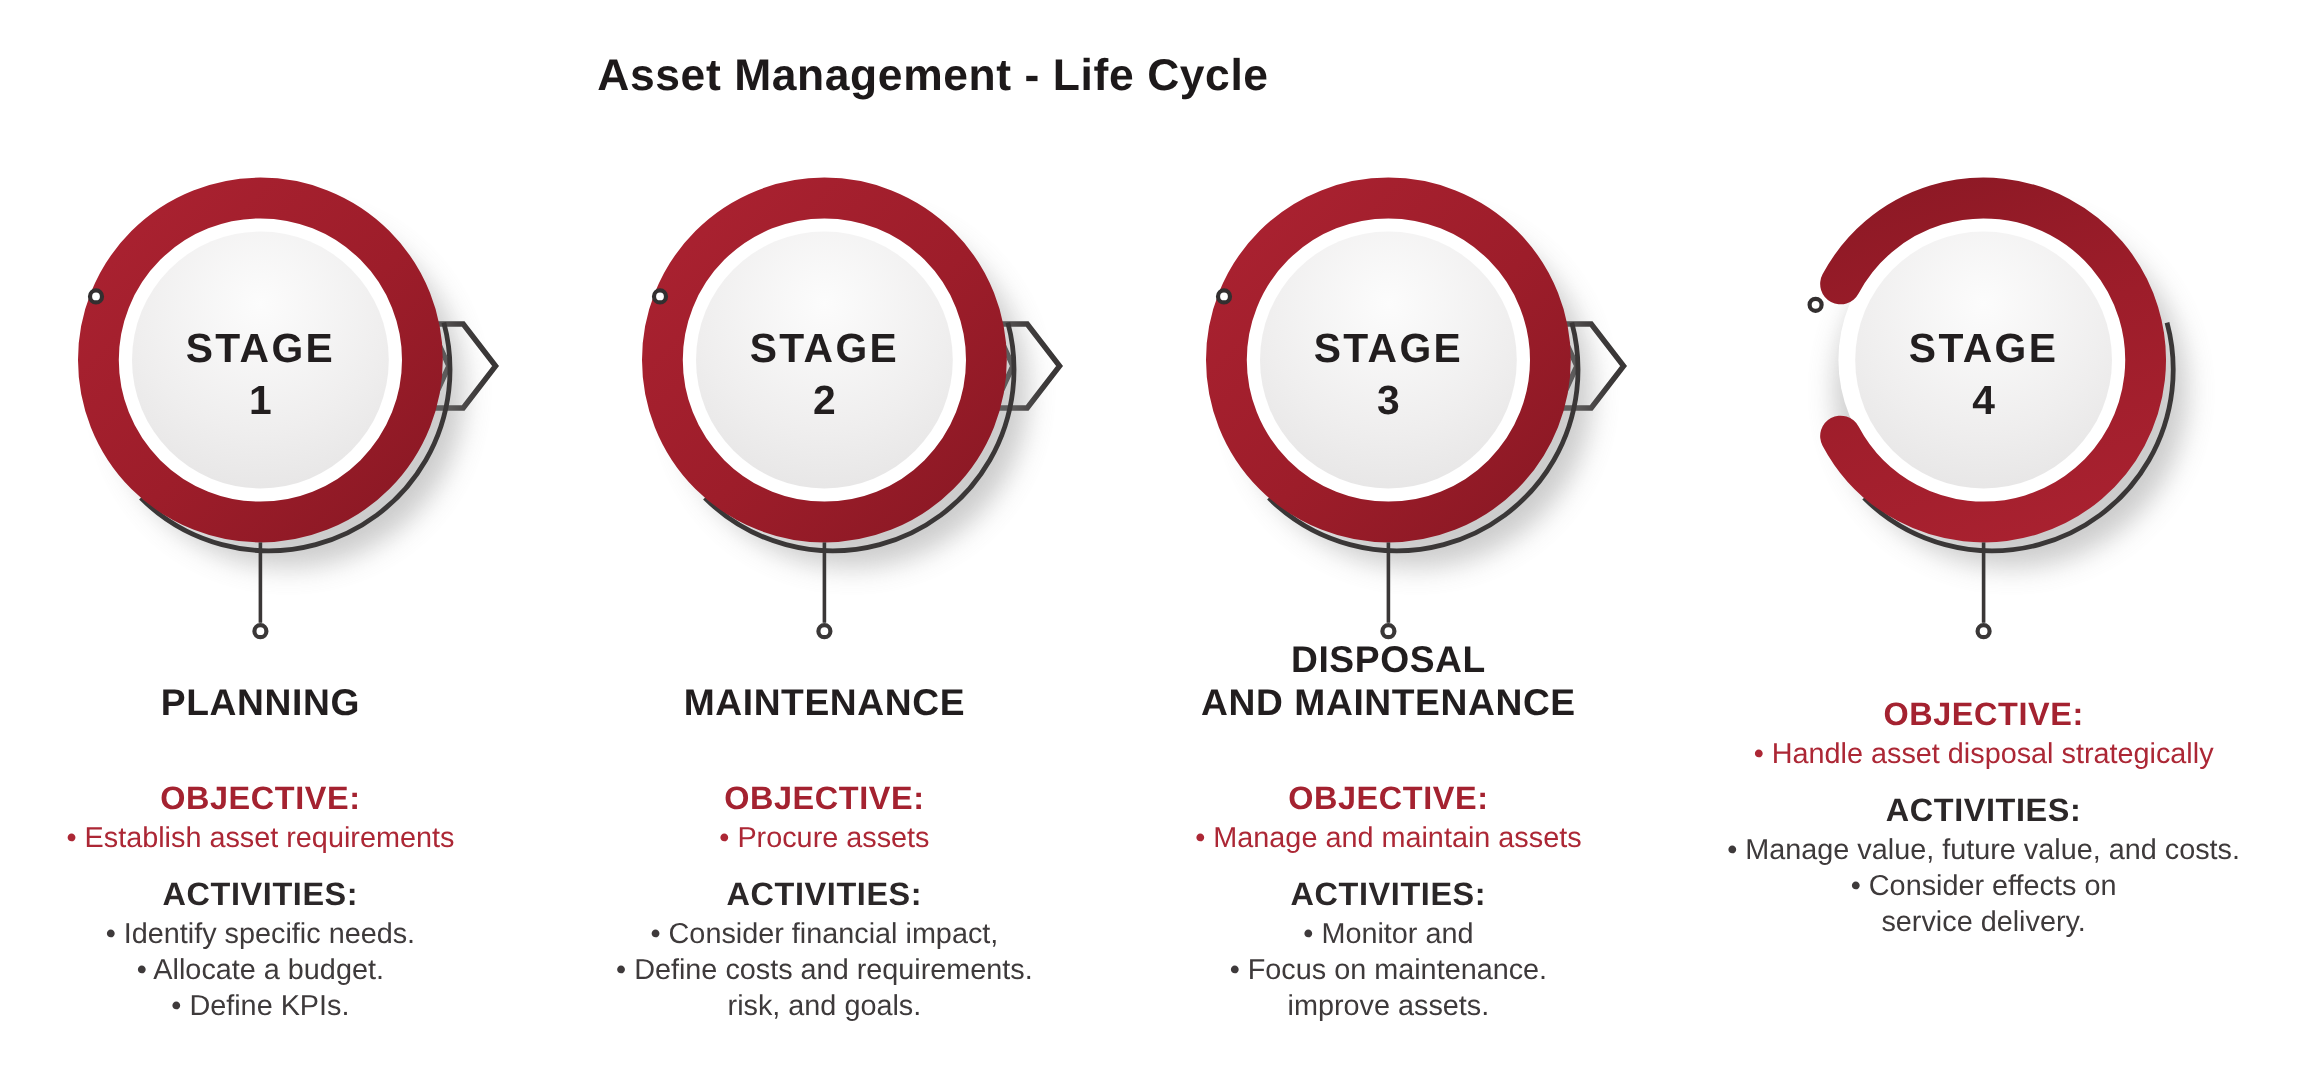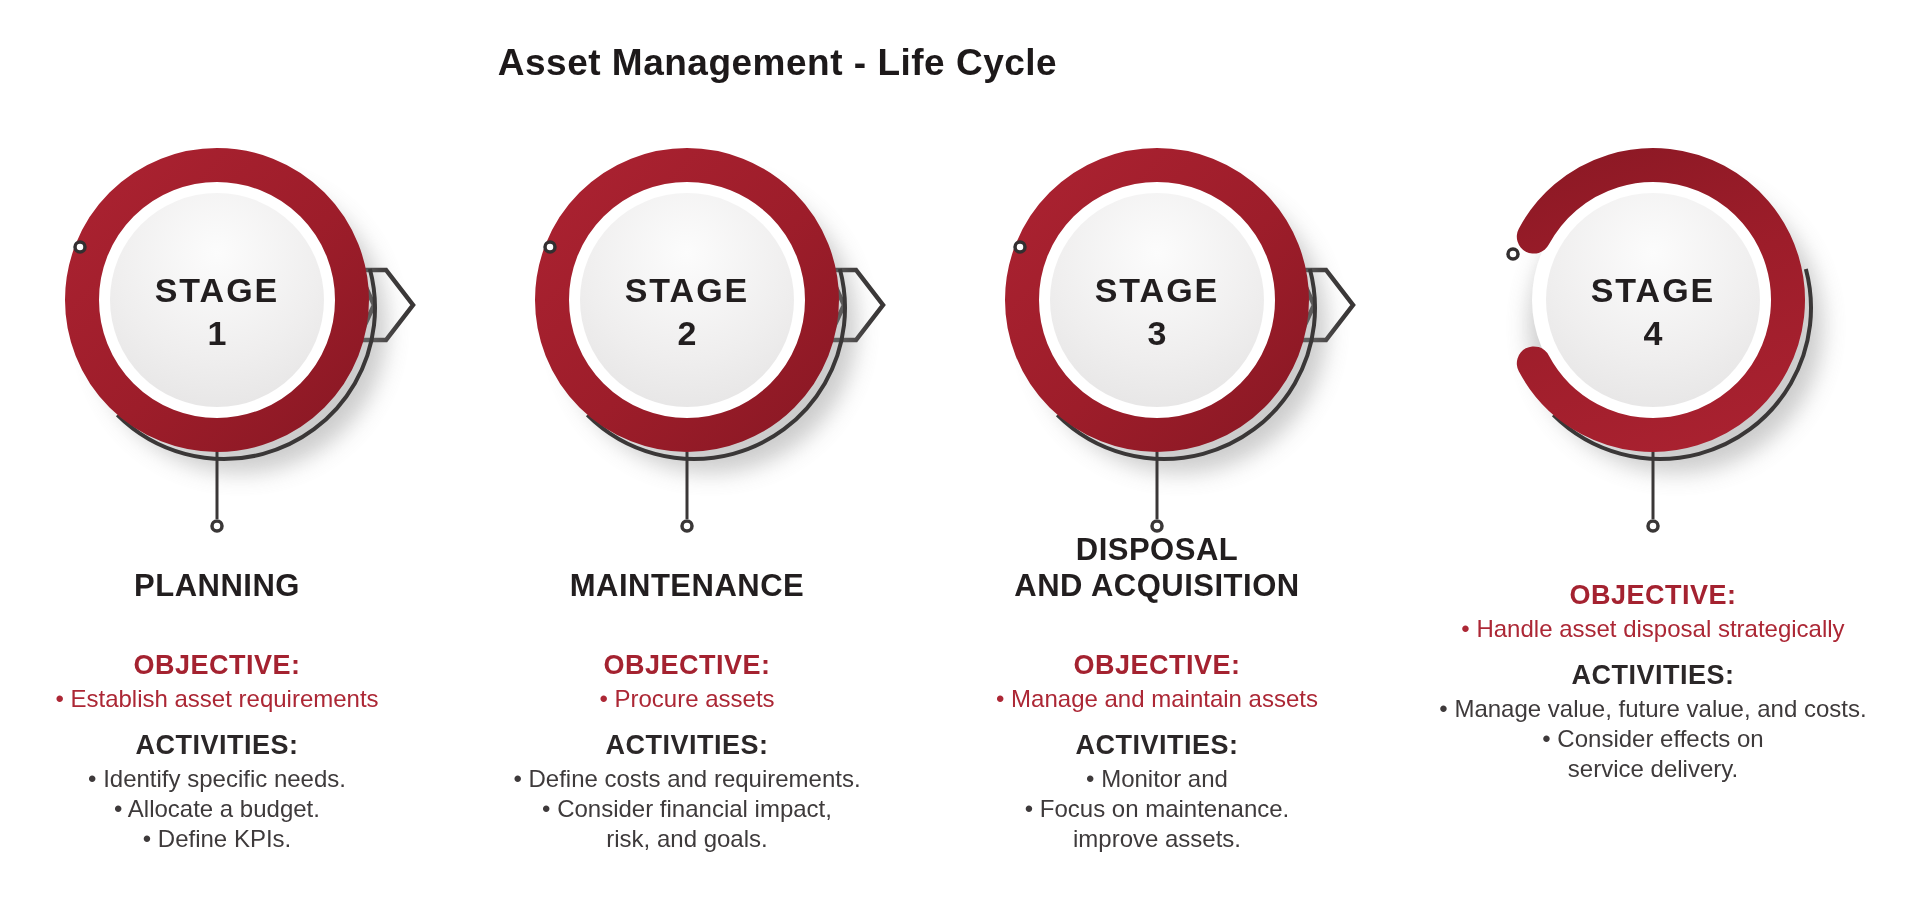--- a/index.html
+++ b/index.html
@@ -90,42 +90,42 @@
       <line x1="170" y1="322" x2="170" y2="389" stroke="#3A3737" stroke-width="3"></line>
       <circle cx="170" cy="396" r="5" fill="#ffffff" stroke="#3A3737" stroke-width="3.5"></circle>
     </svg>
     <div class="stage-title">
       <div>MAINTENANCE</div>
     </div>
     <div class="obj-heading">OBJECTIVE:</div>
     <div class="obj-item">• Procure assets</div>
     <div class="act-heading">ACTIVITIES:</div>
     <div class="act-block">
+      <div class="act-line">• Consider financial impact,</div>
       <div class="act-line">• Define costs and requirements.</div>
-      <div class="act-line">• Consider financial impact,</div>
       <div class="act-line">risk, and goals.</div>
     </div>
   </section>
 
   <section class="stage s3">
     <svg class="medallion" width="340" height="404" viewBox="0 0 340 404">
       <circle cx="193" cy="196" r="147" fill="#8F8F8F" opacity="0.45" filter="url(#softBlur)"></circle>
       <circle cx="177" cy="178" r="151" fill="none" stroke="#3A3737" stroke-width="4" stroke-dasharray="395 554" transform="rotate(-15 177 178)"></circle>
       <circle cx="170" cy="170" r="121" fill="#ffffff"></circle>
       <circle cx="170" cy="170" r="107" fill="url(#innerGrad)"></circle>
       <circle cx="170" cy="170" r="135" fill="none" stroke="url(#ringGrad)" stroke-width="34"></circle>
       <circle cx="33" cy="117" r="5" fill="#ffffff" stroke="#332F30" stroke-width="3.5"></circle>
       <text x="170" y="172" text-anchor="middle" font-size="34" font-weight="bold" letter-spacing="2" fill="#221E1F">STAGE</text>
       <text x="170" y="215" text-anchor="middle" font-size="34" font-weight="bold" fill="#221E1F">3</text>
       <line x1="170" y1="322" x2="170" y2="389" stroke="#3A3737" stroke-width="3"></line>
       <circle cx="170" cy="396" r="5" fill="#ffffff" stroke="#3A3737" stroke-width="3.5"></circle>
     </svg>
     <div class="stage-title">
       <div>DISPOSAL</div>
-      <div>AND ACQUISITION</div>
+      <div>AND MAINTENANCE</div>
     </div>
     <div class="obj-heading">OBJECTIVE:</div>
     <div class="obj-item">• Manage and maintain assets</div>
     <div class="act-heading">ACTIVITIES:</div>
     <div class="act-block">
       <div class="act-line">• Monitor and</div>
       <div class="act-line">• Focus on maintenance.</div>
       <div class="act-line">improve assets.</div>
     </div>
   </section>

